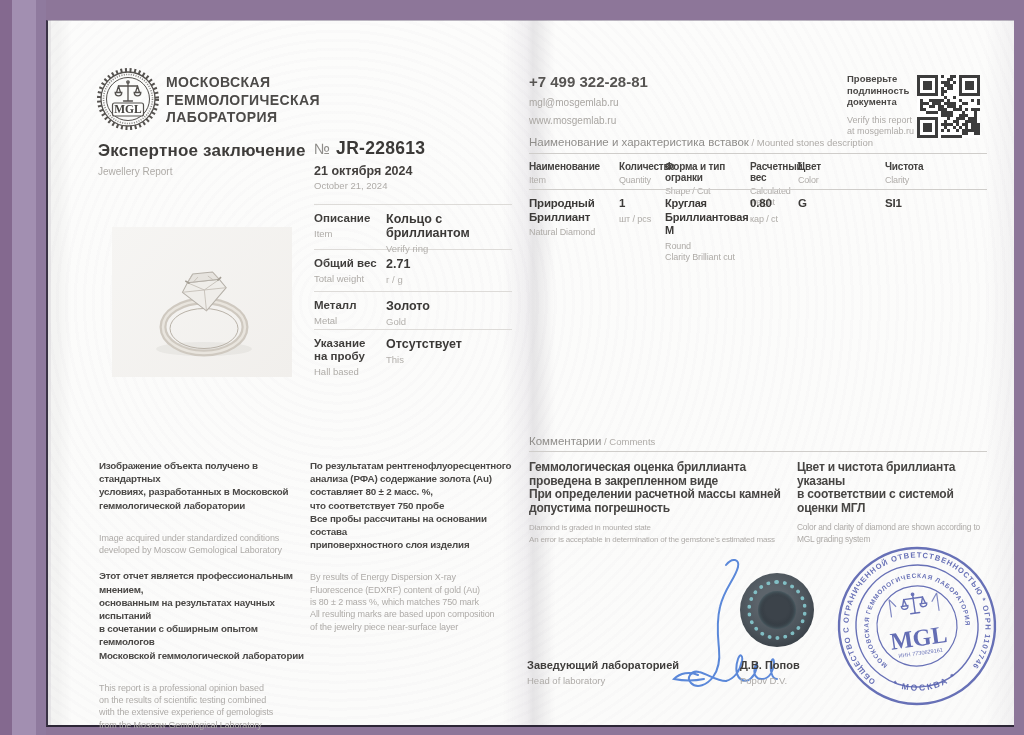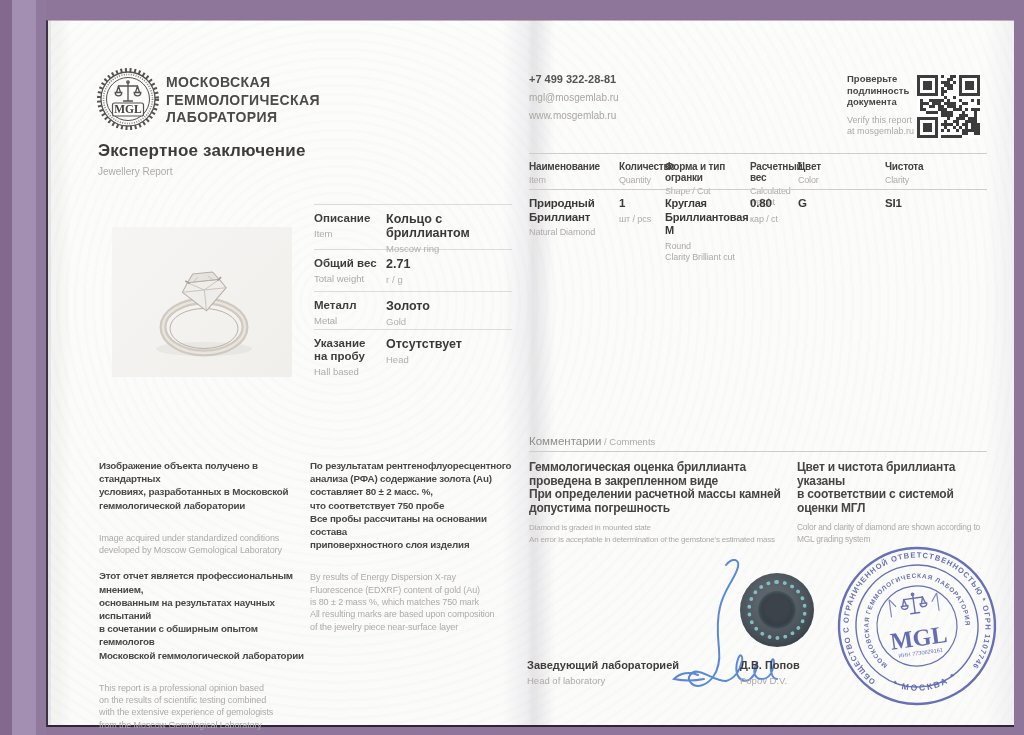--- a/index.html
+++ b/index.html
@@ -47,21 +47,21 @@
   .fl .e{font-size:9.5px;color:#aeaba7;margin-top:3px;}
   .fv .r{font-size:12.5px;font-weight:bold;color:#3b3937;line-height:14px;}
   .fv .e{font-size:9.5px;color:#b3b0ac;margin-top:3px;}
 
   
   .note-ru{font-size:9.8px;font-weight:bold;color:#4a4846;line-height:13.2px;letter-spacing:-.2px;}
   .note-en{font-size:9px;color:#aeaba8;line-height:12.3px;letter-spacing:-.1px;margin-top:20px;}
   .note{margin-bottom:13px;}
 
   
-  .c-strong{font-size:11px;font-weight:bold;color:#565452;}
+  .c-strong{font-size:15px;font-weight:bold;color:#565452;}
   .c-gray{font-size:10px;color:#a9a6a2;}
   .sec-title{font-size:11.5px;color:#8f8d8a;}
   .sec-title .en{font-size:9.5px;color:#aeaba7;}
   .th .r{font-size:10px;font-weight:bold;color:#454341;letter-spacing:-.2px;}
   .th .e{font-size:9px;color:#b0adaa;margin-top:3px;letter-spacing:-.2px;line-height:10.5px;}
   .td-main{font-size:11px;font-weight:bold;color:#3c3a38;line-height:13.5px;letter-spacing:-.2px;}
   .td-sub{font-size:9px;color:#aeaba7;margin-top:3px;line-height:11px;letter-spacing:-.1px;}
   .cm-ru{font-size:12px;font-weight:bold;color:#474543;line-height:13.5px;letter-spacing:-.2px;}
   .cm-en{font-size:8.4px;color:#aeaba8;line-height:11.5px;letter-spacing:-.2px;}
 
@@ -111,20 +111,27 @@
     </svg>
   </div>
 
   <div class="abs lab-name pre" style="left:118px;top:53px;">МОСКОВСКАЯ
 ГЕММОЛОГИЧЕСКАЯ
 ЛАБОРАТОРИЯ</div>
 
   <div class="abs doc-title" style="left:50px;top:120px;">Экспертное заключение</div>
   <div class="abs doc-sub" style="left:50px;top:145px;">Jewellery Report</div>
 
+  <div class="abs" style="left:266px;top:117px;">
+    <div>
+      <span class="no-sign">№</span><span class="report-no">JR-228613</span>
+    </div>
+    <div class="date-ru">21 октября 2024</div>
+    <div class="date-en">October 21, 2024</div>
+  </div>
 
   <div class="abs photo" style="left:64px;top:206px;width:180px;height:150px;">
     <svg width="180" height="150" viewBox="0 0 180 150">
       <ellipse cx="92" cy="122" rx="48" ry="7" fill="rgba(120,110,100,.08)"></ellipse>
       <ellipse cx="92" cy="100" rx="41" ry="26" fill="none" stroke="#cfc9c0" stroke-width="7"></ellipse>
       <ellipse cx="92" cy="100" rx="41" ry="26" fill="none" stroke="#e9e5de" stroke-width="2.5"></ellipse>
       <ellipse cx="92" cy="101.5" rx="34" ry="20" fill="none" stroke="#b9b2a8" stroke-width="1"></ellipse>
       <g transform="translate(70,44) rotate(-6 22 16)">
         <polygon points="6,10 38,10 44,19 22,40 0,19" fill="#efede9" stroke="#b5b0a8" stroke-width="1"></polygon>
         <polygon points="12,2 32,2 38,10 6,10" fill="#e6e3de" stroke="#b5b0a8" stroke-width="1"></polygon>
@@ -135,21 +142,21 @@
   </div>
 
   <div class="abs fields" style="left:266px;top:183px;">
     <div class="frow" style="height:45px">
       <div class="fl">
           <div class="r pre">Описание</div>
           <div class="e">Item</div>
         </div>
       <div class="fv">
           <div class="r">Кольцо с бриллиантом</div>
-          <div class="e">Moscow ring</div>
+          <div class="e">Verify ring</div>
         </div>
     </div>
     <div class="frow" style="height:42px">
       <div class="fl">
           <div class="r pre">Общий вес</div>
           <div class="e">Total weight</div>
         </div>
       <div class="fv">
           <div class="r">2.71</div>
           <div class="e">г / g</div>
@@ -166,21 +173,21 @@
         </div>
     </div>
     <div class="frow" style="height:58px">
       <div class="fl">
           <div class="r pre">Указание
 на пробу</div>
           <div class="e">Hall based</div>
         </div>
       <div class="fv">
           <div class="r">Отсутствует</div>
-          <div class="e">Head</div>
+          <div class="e">This</div>
         </div>
     </div>
   </div>
 
   <div class="abs" style="left:51px;top:438px;width:212px;">
     <div class="note">
       <div class="note-ru pre">Изображение объекта получено в стандартных
 условиях, разработанных в Московской
 геммологической лаборатории</div>
       <div class="note-en pre">Image acquired under standardized conditions
@@ -364,20 +371,23 @@
         <rect x="3" y="3" width="15" height="15" fill="#fff"></rect>
         <rect x="6" y="6" width="9" height="9" fill="#3c3c3c"></rect>
         <rect x="42" y="0" width="21" height="21" fill="#3c3c3c"></rect>
         <rect x="45" y="3" width="15" height="15" fill="#fff"></rect>
         <rect x="48" y="6" width="9" height="9" fill="#3c3c3c"></rect>
         <rect x="0" y="42" width="21" height="21" fill="#3c3c3c"></rect>
         <rect x="3" y="45" width="15" height="15" fill="#fff"></rect>
         <rect x="6" y="48" width="9" height="9" fill="#3c3c3c"></rect>
       </svg></div>
 
+  <div class="abs sec-title" style="left:481px;top:115px;">
+    <span>Наименование и характеристика вставок</span><span class="en"> / Mounted stones description</span>
+  </div>
   <div class="rule" style="left:481px;top:132px;width:458px;"></div>
 
   <div class="abs th" style="left:481px;top:140px;width:88px;">
     <div class="r">Наименование</div>
       <div class="e pre">Item</div>
   </div>
   <div class="abs th" style="left:571px;top:140px;width:44px;">
     <div class="r">Количество</div>
       <div class="e pre">Quantity</div>
   </div>

